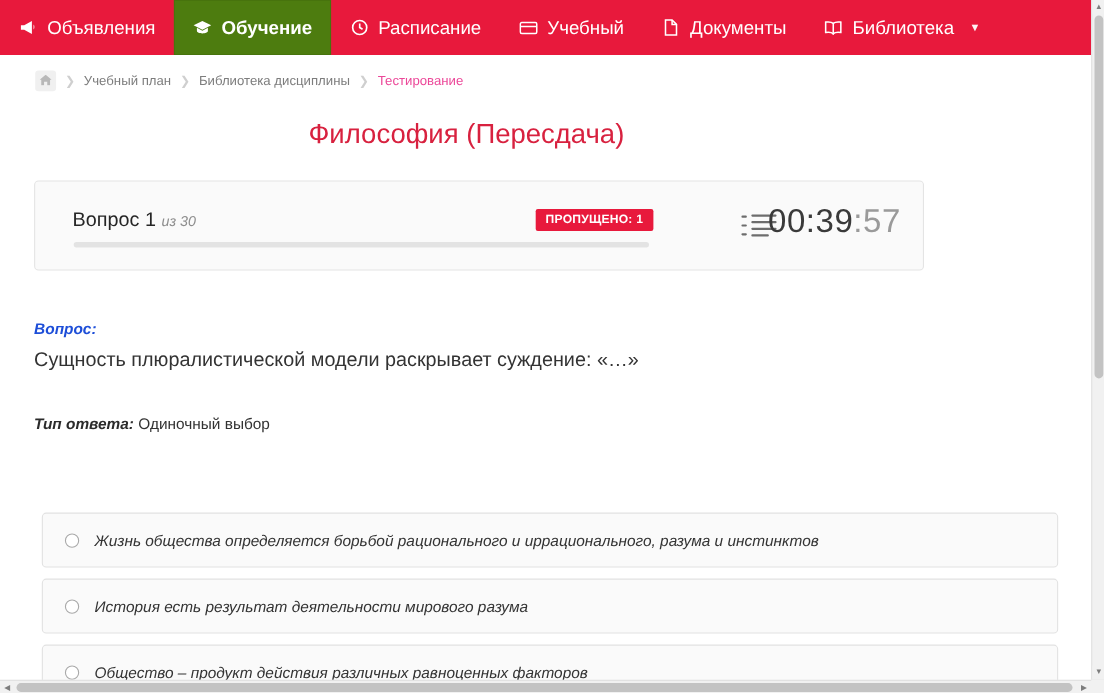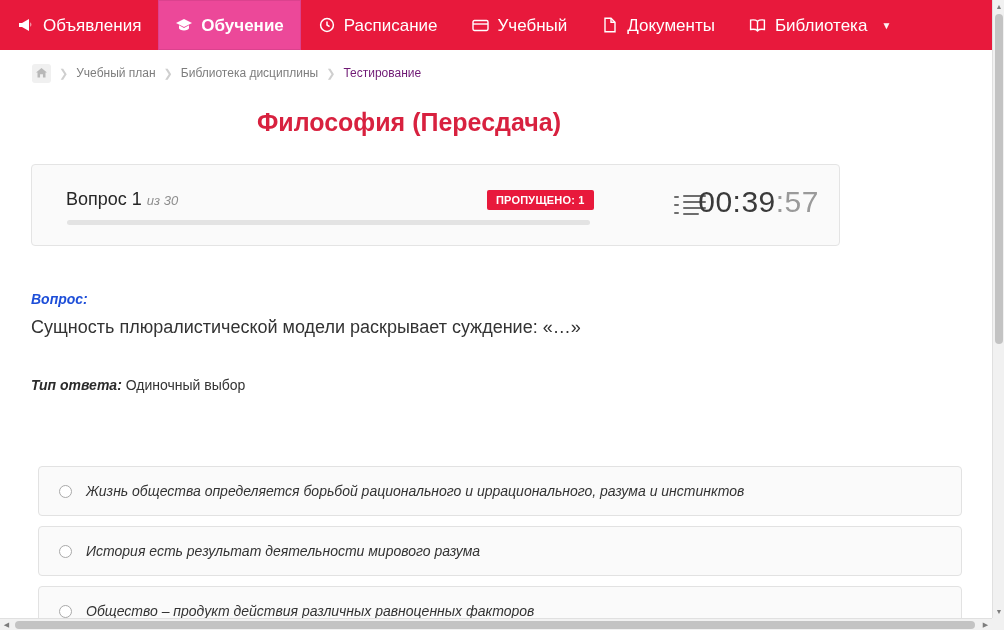--- a/index.html
+++ b/index.html
@@ -33,21 +33,21 @@
     align-items: center;
     gap: 8px;
     padding: 0 17px;
     color: #ffffff;
     font-size: 17px;
     white-space: nowrap;
     height: 50px;
     cursor: pointer;
   }
   .nav-item.active {
-    background: #ec4899;
+    background: #4d7c0f;
     box-shadow: inset 0 0 0 1px rgba(0,0,0,0.07);
     font-weight: bold;
   }
   .nav-item .nav-label { line-height: 1; }
   .nav-icon {
     display: inline-flex;
     align-items: center;
     justify-content: center;
     width: 18px; height: 18px;
     font-size: 15px;
@@ -78,31 +78,31 @@
     border-radius: 3px;
     background: #f0f0f0;
     display: inline-flex;
     align-items: center;
     justify-content: center;
     font-size: 11px;
     color: #b8b8b8;
   }
   .crumb-sep { color: #cfcfcf; font-size: 11px; }
   .crumb-link { color: #7d7d7d; text-decoration: none; cursor: pointer; }
-  .crumb-current { color: #701a75; }
+  .crumb-current { color: #ec4899; }
 
   
   .page-title {
     position: absolute;
-    top: 108px; left: 1px;
+    top: 108px; left: 16px;
     width: 816px;
     text-align: center;
     color: #d8213f;
     font-size: 25px;
-    font-weight: bold;
+    font-weight: normal;
   }
 
   
   .qcard {
     position: absolute;
     top: 164px;
     left: 31px;
     width: 809px;
     height: 82px;
     background: #fafafa;

